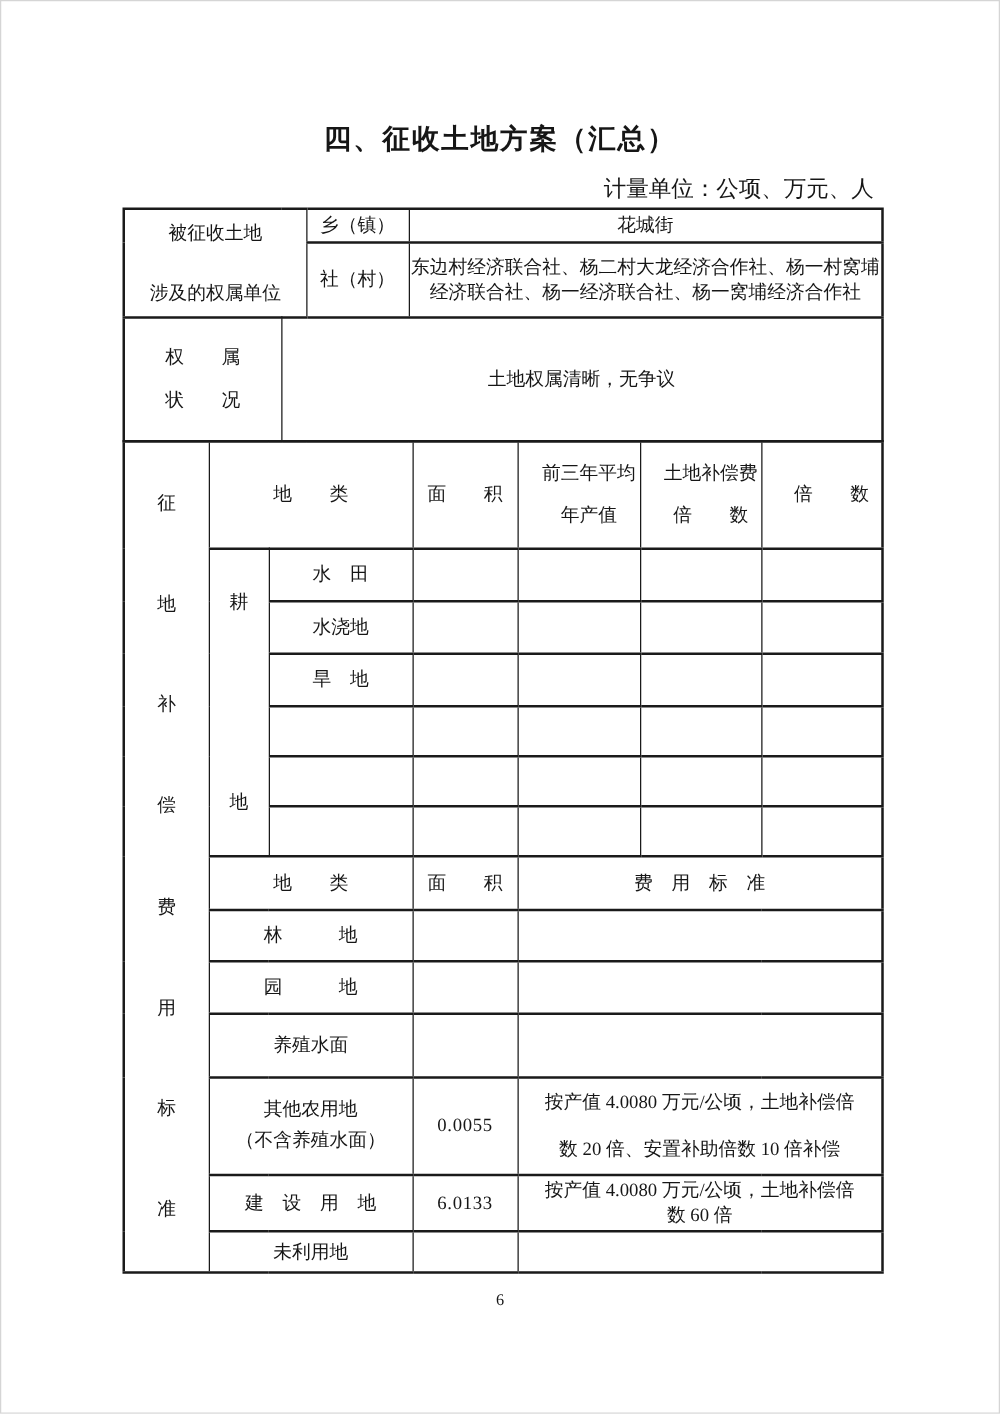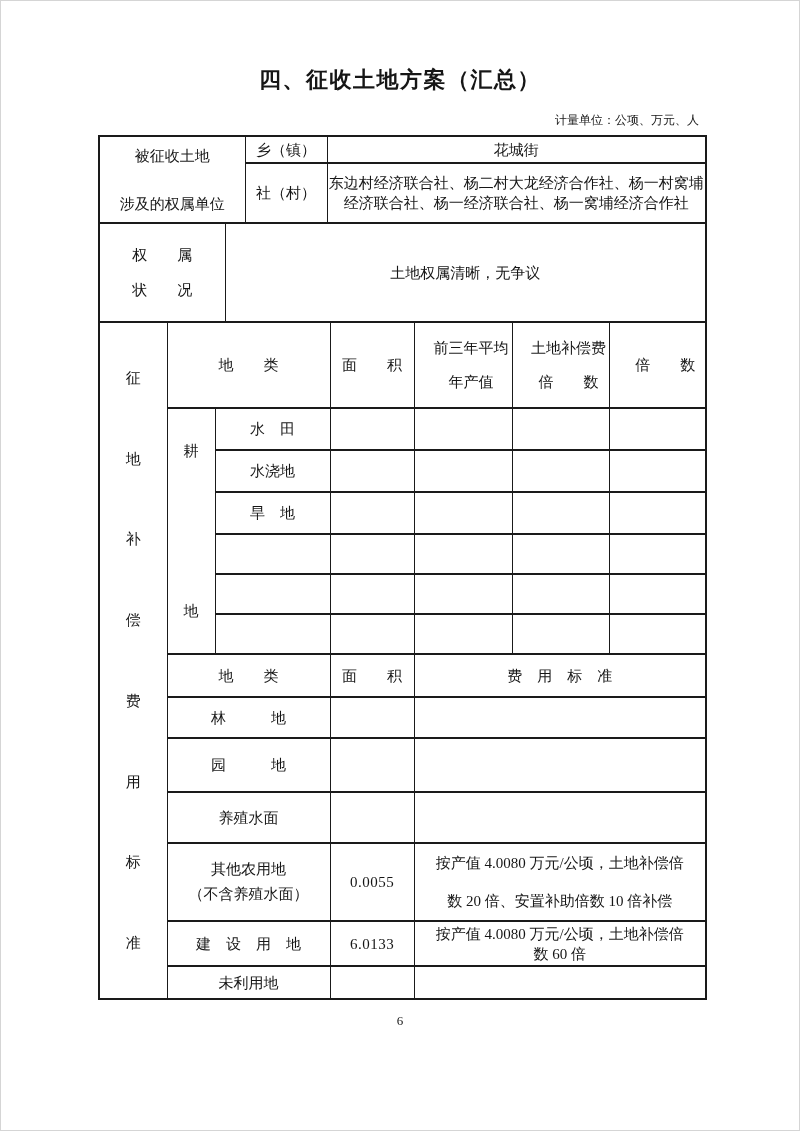--- a/index.html
+++ b/index.html
@@ -3,26 +3,26 @@
 <meta charset="utf-8">
 <style>
   html,body{margin:0;padding:0;background:#e8e8e8;}
   .page{
     width:800px;height:1131px;background:#ffffff;margin:0 auto;
     font-family:"Liberation Serif","DejaVu Serif",serif;color:#161616;
     position:relative;box-sizing:border-box;overflow:hidden;
     border:1px solid #d5d5d5;
   }
   .title{
-    margin:0;padding-top:64px;text-align:center;
+    margin:0;padding-top:95px;text-align:center;
     font-size:22px;font-weight:700;letter-spacing:1.5px;line-height:30px;
   }
   .unit-note{
     width:601px;margin:16px 0 5px 97px;text-align:right;
-    font-size:12px;line-height:19px;
+    font-size:18px;line-height:19px;
   }
   table.t{
     border-collapse:collapse;table-layout:fixed;width:607px;margin-left:97px;
     border:2px solid #1a1a1a;
   }
   table.t2{margin-top:-2px;}
   .t td{
     border-left:1px solid #1a1a1a;border-right:1px solid #1a1a1a;
     border-top:2px solid #1a1a1a;border-bottom:2px solid #1a1a1a;
     padding:0;font-size:15px;text-align:center;vertical-align:middle;
@@ -176,21 +176,21 @@
         <td colspan="2">地　　类</td>
         <td>面　　积</td>
         <td colspan="3">费　用　标　准</td>
       </tr>
 
       <tr style="height:41px">
         <td colspan="2">林　　　地</td>
         <td class="num"></td>
         <td colspan="3" class="fee-cell"></td>
       </tr>
-      <tr style="height:54px">
+      <tr style="height:42px">
         <td colspan="2">园　　　地</td>
         <td class="num"></td>
         <td colspan="3" class="fee-cell"></td>
       </tr>
       <tr style="height:51px">
         <td colspan="2">养殖水面</td>
         <td class="num"></td>
         <td colspan="3" class="fee-cell"></td>
       </tr>
 

